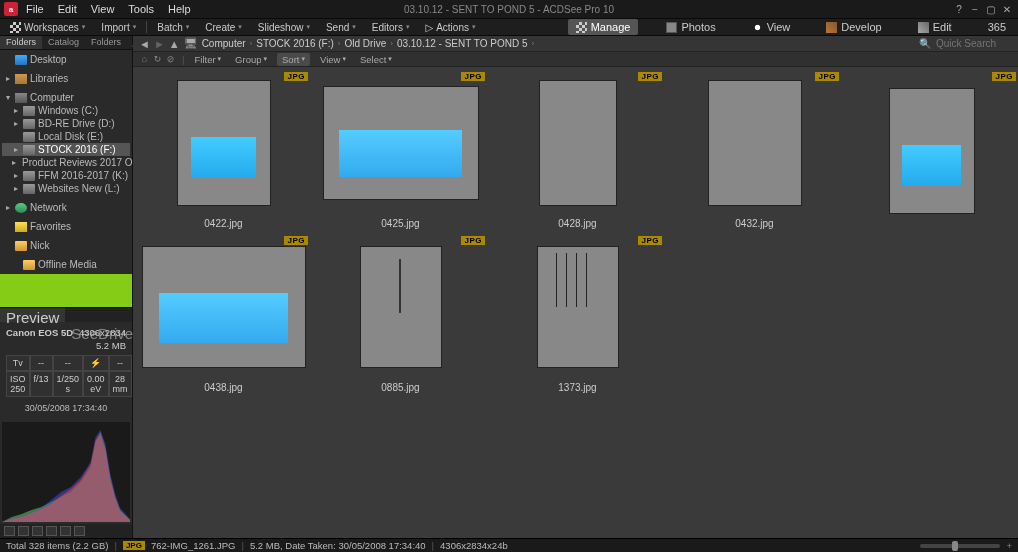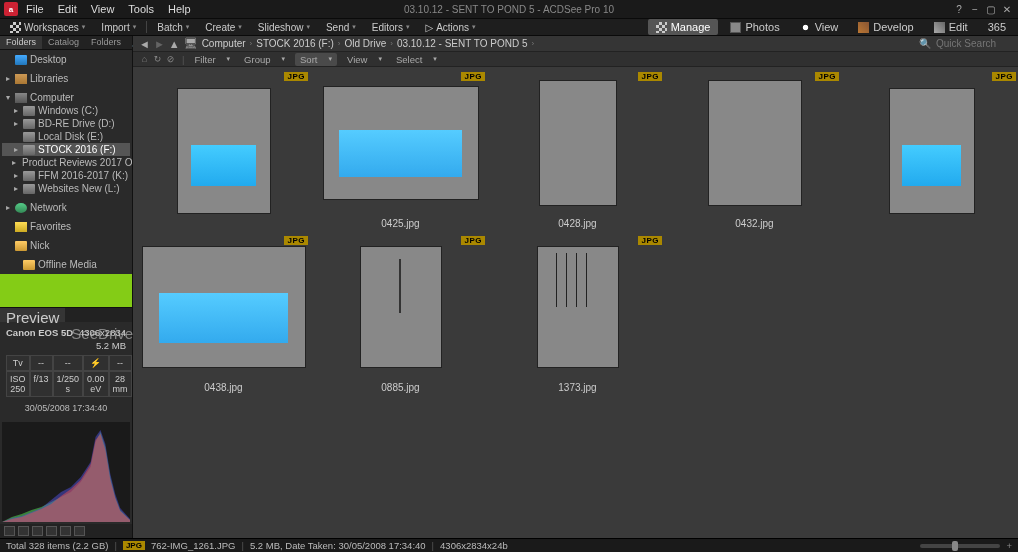--- a/index.html
+++ b/index.html
@@ -11,21 +11,21 @@
 .menubar .menuitem { padding: 2px 6px; font-size: 11px; color: #ddd; cursor: default; }
 .menubar .title { position: absolute; left: 50%; transform: translateX(-50%); color: #888; font-size: 10px; }
 .menubar .winbtns { margin-left: auto; display: flex; gap: 2px; }
 .menubar .winbtns span { width: 14px; height: 12px; display: flex; align-items: center; justify-content: center; color: #aaa; font-size: 10px; }
 
 
 .toolbar { height: 18px; background: #1e1e1e; display: flex; align-items: center; padding: 0 4px; gap: 4px; border-top: 1px solid #0a0a0a; border-bottom: 1px solid #0a0a0a; }
 .toolbar .tbtn { padding: 1px 6px; font-size: 10px; color: #ccc; display: flex; align-items: center; gap: 3px; }
 .toolbar .tbtn .caret { font-size: 7px; color: #888; }
 .toolbar .sep { width: 1px; height: 12px; background: #444; }
-.toolbar .modes { margin-left: auto; display: flex; gap: 4px; }
+.toolbar .modes { margin-left: auto; display: flex; gap: 20px; }
 .toolbar .mode { padding: 2px 8px; font-size: 11px; color: #ccc; display: flex; align-items: center; gap: 4px; border-radius: 2px; }
 .toolbar .mode.active { background: #555; color: #fff; }
 
 
 .main { display: flex; height: calc(100% - 50px); }
 .left { width: 133px; background: #84cc16; border-right: 1px solid #111; display: flex; flex-direction: column; }
 .right { flex: 1; display: flex; flex-direction: column; background: #353535; }
 
 
 .ptabs { height: 14px; display: flex; background: #222; border-bottom: 1px solid #111; font-size: 9px; }
@@ -66,21 +66,21 @@
 
 .crumbbar { height: 16px; background: #353535; border-bottom: 1px solid #222; display: flex; align-items: center; padding: 0 6px; gap: 4px; font-size: 10px; }
 .crumbbar .navbtn { color: #aaa; font-size: 11px; }
 .crumbbar .crumb { color: #ccc; }
 .crumbbar .csep { color: #777; font-size: 8px; }
 .crumbbar .search { margin-left: auto; display: flex; align-items: center; gap: 4px; color: #888; }
 .crumbbar .search input { background: transparent; border: none; color: #888; font-size: 10px; width: 80px; }
 
 
 .filterbar { height: 15px; background: #303030; display: flex; align-items: center; padding: 0 6px; gap: 6px; font-size: 9.5px; color: #aaa; border-bottom: 1px solid #222; }
-.filterbar .fbtn { padding: 0 4px; display: flex; align-items: center; gap: 11px; }
+.filterbar .fbtn { padding: 0 4px; display: flex; align-items: center; gap: 2px; }
 .filterbar .fbtn.hl { background: #4a4a4a; border-radius: 2px; padding: 1px 5px; }
 .filterbar .nbtns { display: flex; gap: 2px; }
 .filterbar .nbtns span { width: 11px; height: 11px; color: #888; font-size: 9px; text-align: center; }
 
 
 .grid { flex: 1; background: #3a3a3a; overflow: auto; padding: 2px; }
 .gridrow { display: flex; }
 .cell { width: 175px; height: 162px; margin: 1px; background: #3a3a3a; display: flex; flex-direction: column; position: relative; }
 .cell .badge { position: absolute; top: 2px; right: 3px; background: #a80; color: #000; font-size: 8px; padding: 0 3px; font-weight: bold; letter-spacing: 0.5px; }
 .cell .thumb { flex: 1; display: flex; align-items: center; justify-content: center; padding: 4px; }
@@ -377,20 +377,21 @@
           <span style="font-size:7px">▾</span>
         </div>
     </div>
     <div class="grid" id="grid">
         <div class="gridrow">
           <div class="cell">
             <div class="badge">JPG</div>
             <div class="thumb">
               <div class="img pool" style="width:92px;height:124px"></div>
             </div>
+            <div class="fname">0422.jpg</div>
           </div>
           <div class="cell">
             <div class="badge">JPG</div>
             <div class="thumb">
               <div class="img garden" style="width:154px;height:112px"></div>
             </div>
             <div class="fname">0425.jpg</div>
           </div>
           <div class="cell">
             <div class="badge">JPG</div>

